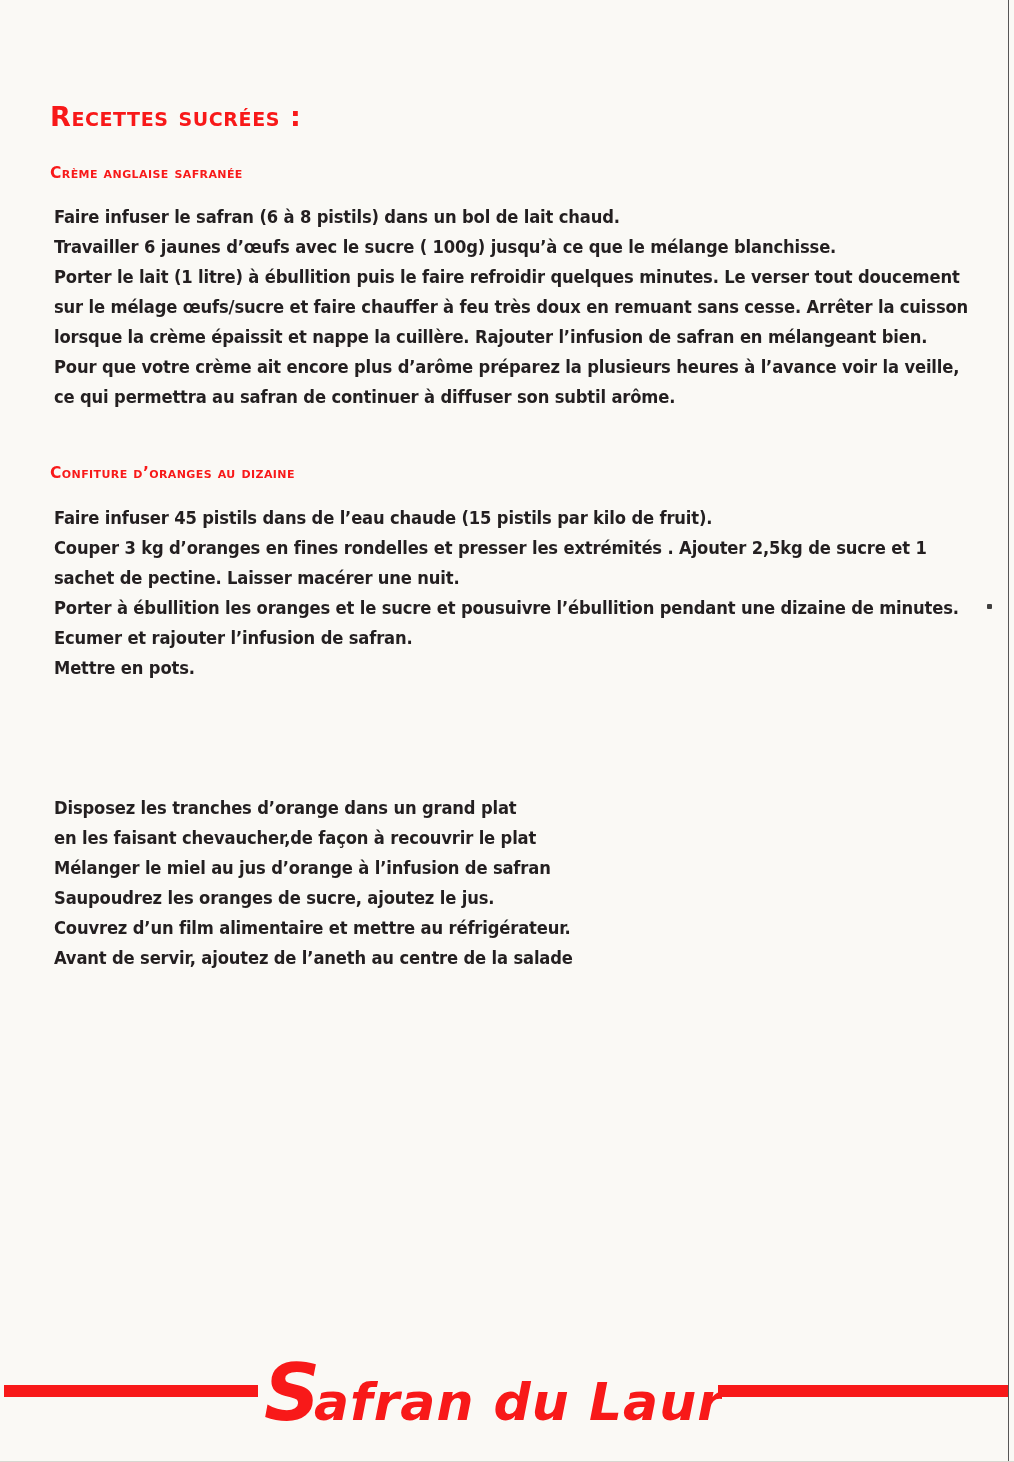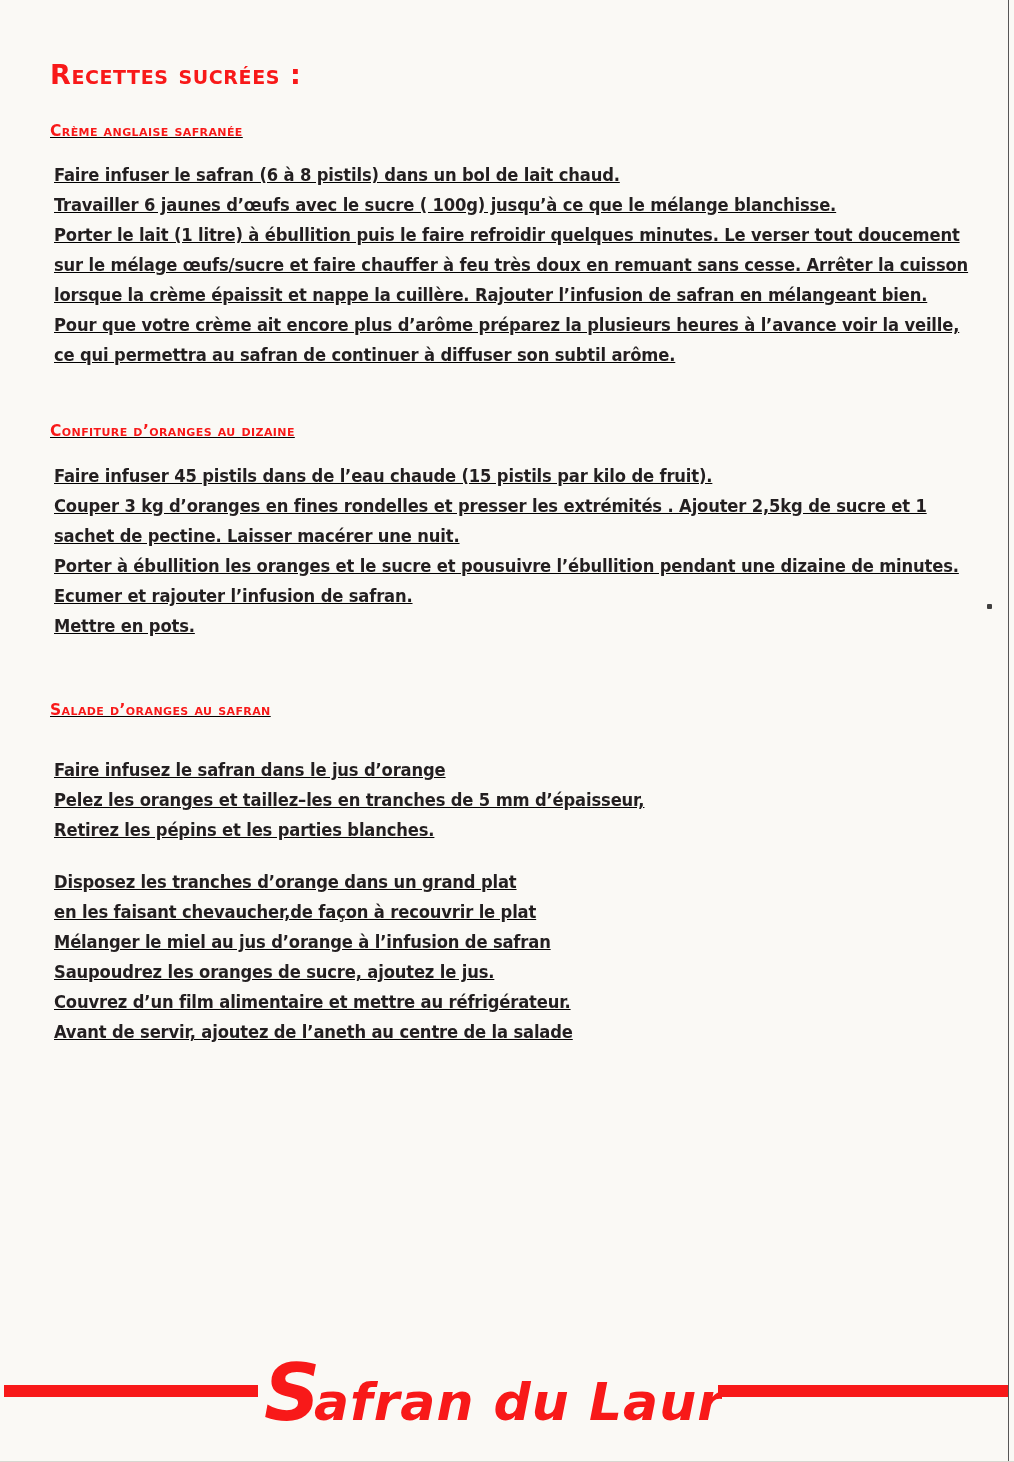--- a/index.html
+++ b/index.html
@@ -57,27 +57,26 @@
   }
 
   .doc-title {
     color: #f81919;
     font-family: "DejaVu Sans", sans-serif;
     font-weight: 700;
     font-size: 27px;
     font-variant: small-caps;
     letter-spacing: 0.6px;
     margin: 0;
-    padding-top: 60px;
+    padding-top: 102px;
     line-height: 1.1;
   }
 
   .section {
     margin-top: 0;
-    text-decoration: underline;
   }
   .section-heading {
     color: #f81919;
     font-family: "DejaVu Sans", sans-serif;
     font-weight: 700;
     font-size: 15.5px;
     font-variant: small-caps;
     letter-spacing: 0.4px;
     line-height: 1.2;
     margin: 0;
@@ -172,26 +171,22 @@
 Couper 3 kg d’oranges en fines rondelles et presser les extrémités . Ajouter 2,5kg de sucre et 1
 sachet de pectine. Laisser macérer une nuit.
 Porter à ébullition les oranges et le sucre et pousuivre l’ébullition pendant une dizaine de minutes.
 Ecumer et rajouter l’infusion de safran.
 Mettre en pots.</p>
     </div>
 
     <div class="sp-sec2-gap"></div>
 
     <div class="section">
-      <h2 class="section-heading">Salade d’oranges au safran</h2>
       <div class="sp-h-to-body"></div>
       <div class="sp-ing-gap"></div>
-      <p class="body-block">Faire infusez le safran dans le jus d’orange
-Pelez les oranges et taillez–les en tranches de 5 mm d’épaisseur,
-Retirez les pépins et les parties blanches.</p>
       <div class="sp-para-gap"></div>
       <p class="body-block">Disposez les tranches d’orange dans un grand plat
 en les faisant chevaucher,de façon à recouvrir le plat
 Mélanger le miel au jus d’orange à l’infusion de safran
 Saupoudrez les oranges de sucre, ajoutez le jus.
 Couvrez d’un film alimentaire et mettre au réfrigérateur.
 Avant de servir, ajoutez de l’aneth au centre de la salade</p>
     </div>
 
   </div>

